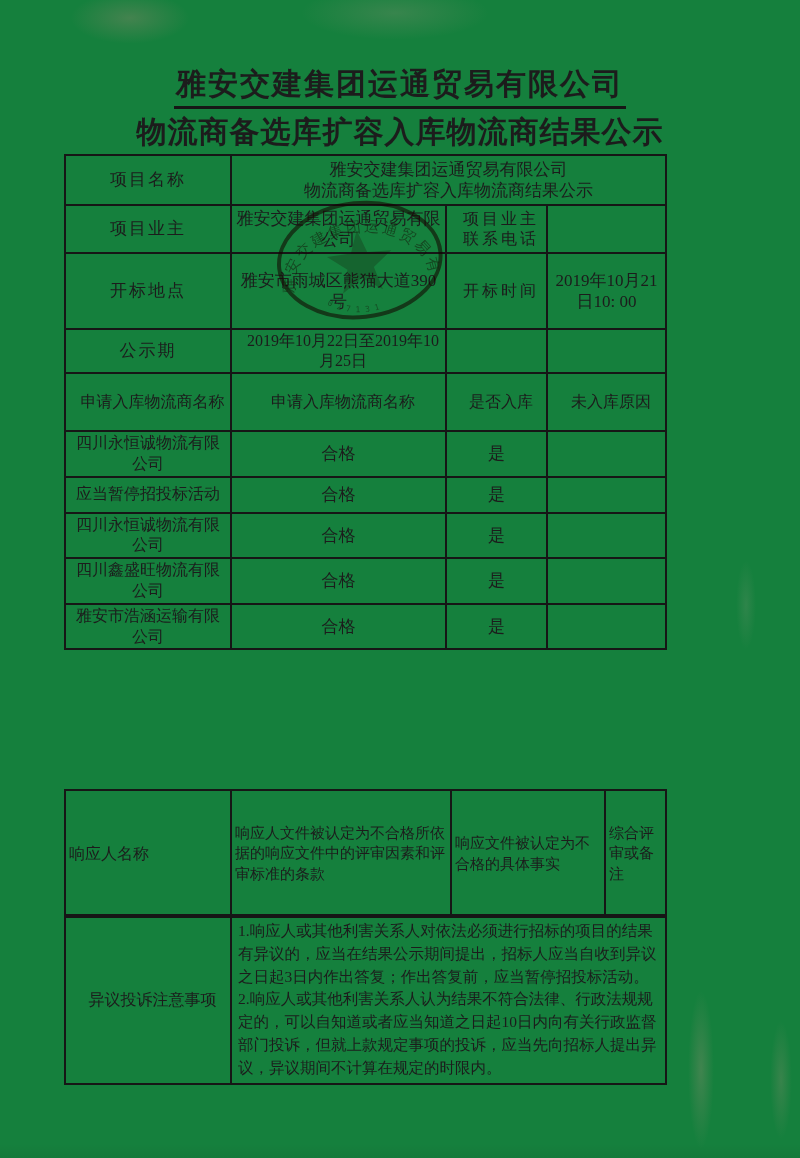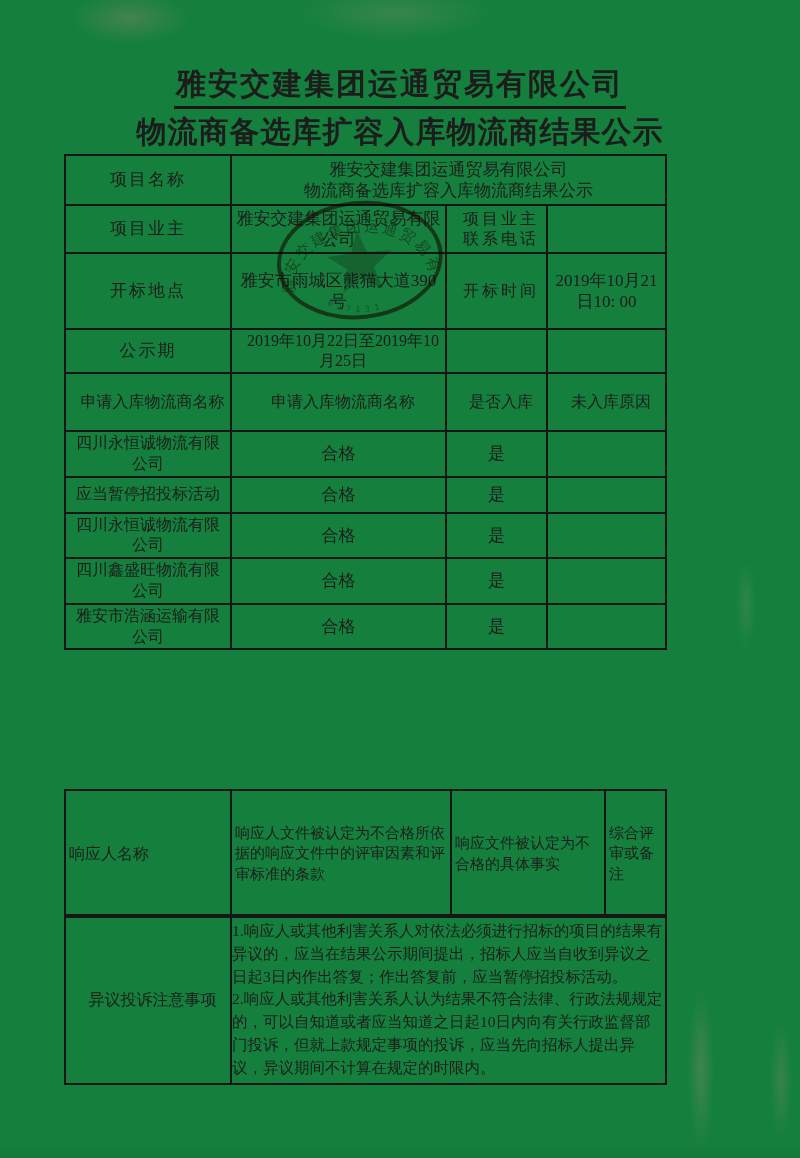--- a/index.html
+++ b/index.html
@@ -39,21 +39,21 @@
   .lab3{letter-spacing:3px;}
   .r1{height:50px}.r2{height:48px}.r3{height:67px}.r4{height:76px}.r5{height:39px}
   .rh{height:58px}
   .c1{height:47px}.c2{height:43px}.c3{height:43px}.c4{height:36px}.c5{height:41px}.c6{height:42px}.c7{height:39px}
   .rr{height:127px}
   .ro{height:159px}
   .small{font-size:16px;padding-left:12px;}
   .namecell{font-size:16px;line-height:1.3;}
   .resp td{font-size:15px;text-align:left;line-height:1.35;}
   .resp td.labcell{font-size:16px;}
-  .objtext{font-size:15.5px;text-align:left;line-height:1.47;padding:4px 0;}
+  .objtext{font-size:15.5px;text-align:left;line-height:1.47;padding:4px 6px;}
   .objtext div{margin:0;}
   .two-line div{white-space:nowrap;}
 
   .stamp{position:absolute;left:265px;top:192px;width:190px;height:140px;
     transform:rotate(-6deg);mix-blend-mode:multiply;opacity:.9;pointer-events:none;}
 </style>
 </head>
 <body>
 
 <div class="page">

